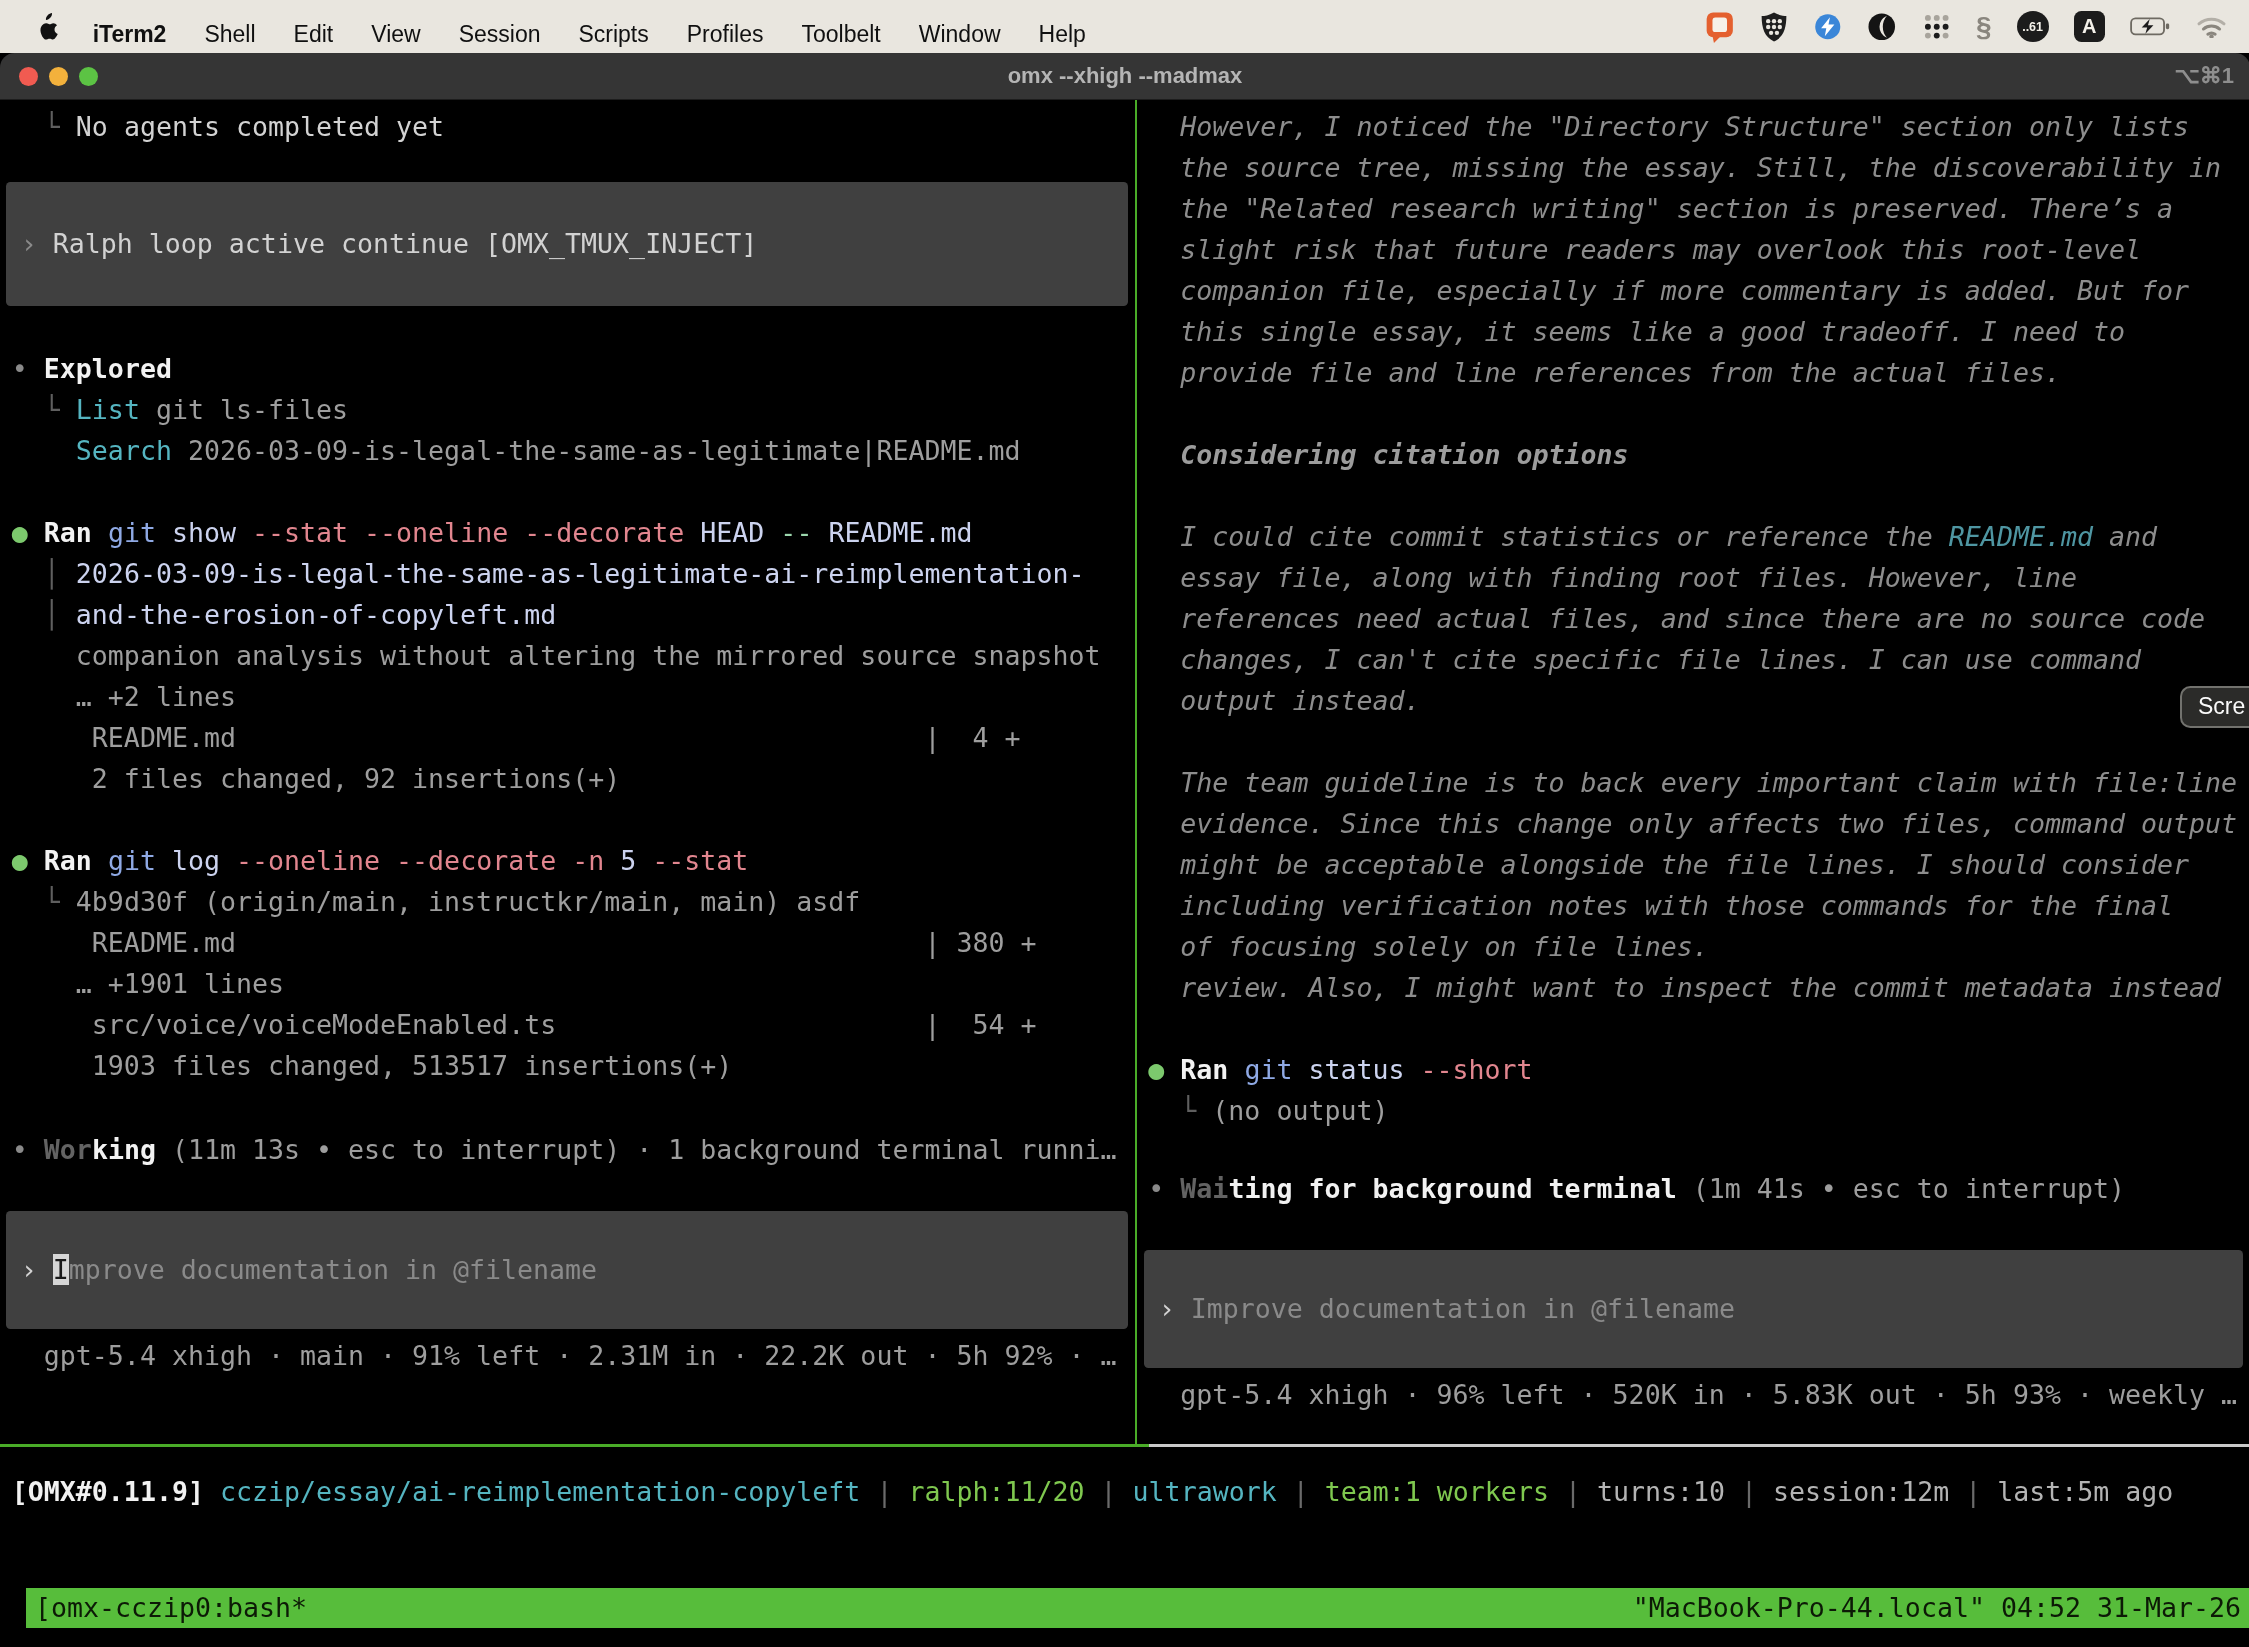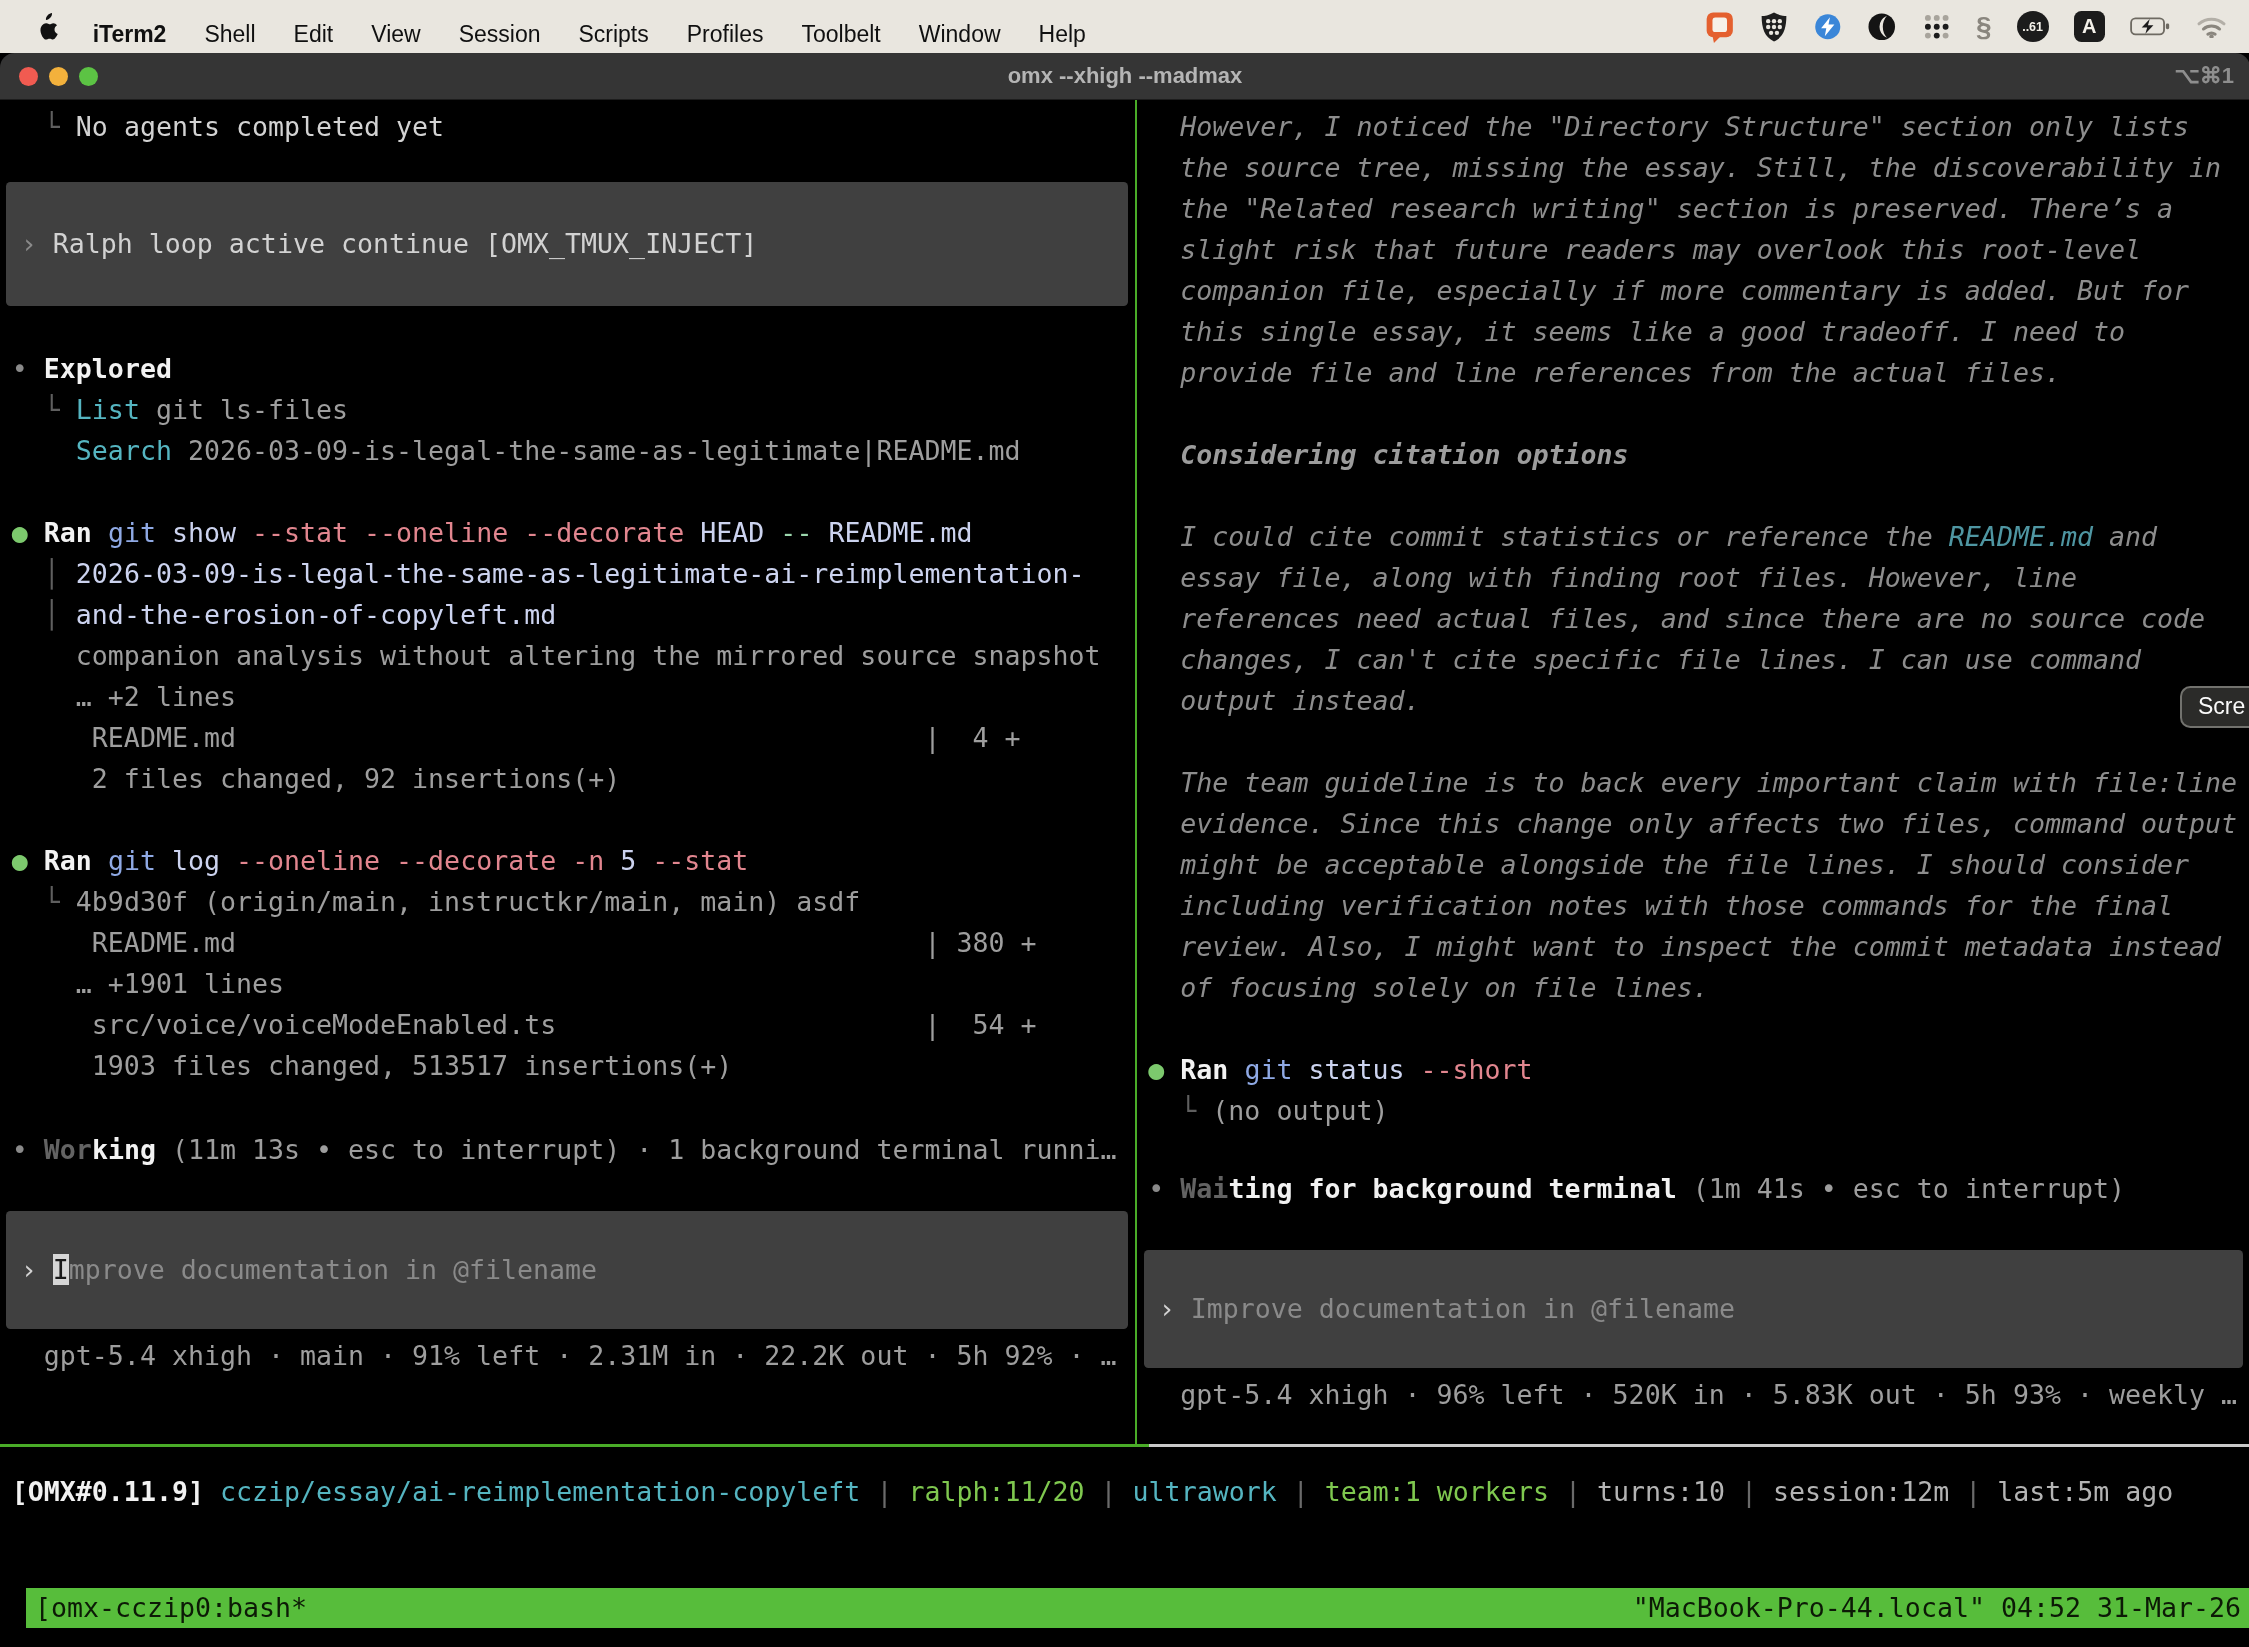--- a/index.html
+++ b/index.html
@@ -227,22 +227,22 @@
         <div class="tline"><span class="s-it">  I could cite commit statistics or reference the </span><span class="s-itteal">README.md</span><span class="s-it"> and</span></div>
         <div class="tline"><span class="s-it">  essay file, along with finding root files. However, line</span></div>
         <div class="tline"><span class="s-it">  references need actual files, and since there are no source code</span></div>
         <div class="tline"><span class="s-it">  changes, I can't cite specific file lines. I can use command</span></div>
         <div class="tline"><span class="s-it">  output instead.</span></div>
         <div style="height: 41px;"></div>
         <div class="tline"><span class="s-it">  The team guideline is to back every important claim with file:line</span></div>
         <div class="tline"><span class="s-it">  evidence. Since this change only affects two files, command output</span></div>
         <div class="tline"><span class="s-it">  might be acceptable alongside the file lines. I should consider</span></div>
         <div class="tline"><span class="s-it">  including verification notes with those commands for the final</span></div>
+        <div class="tline"><span class="s-it">  of focusing solely on file lines.</span></div>
         <div class="tline"><span class="s-it">  review. Also, I might want to inspect the commit metadata instead</span></div>
-        <div class="tline"><span class="s-it">  of focusing solely on file lines.</span></div>
         <div style="height: 41px;"></div>
         <div class="tline"><span class="s-gb">● </span><span class="s-b">Ran</span><span class="s-blue"> git</span><span class="s-lav"> status</span><span class="s-pink"> --short</span></div>
         <div class="tline"><span class="s-tree">  └ </span><span class="s-out">(no output)</span></div>
         <div style="height: 37px;"></div>
         <div class="tline"><span class="s-dim">• </span><span class="s-shim">Wai</span><span class="s-b">ting for background terminal</span><span class="s-out"> (1m 41s • esc to interrupt)</span></div>
         <div style="height: 41px;"></div>
         <div class="inputbox" style="height: 118px;">
           <div class="tline"><span class="s-fg">› </span><span class="s-dim">Improve documentation in @filename</span></div>
         </div>
         <div style="height: 6.6px;"></div>

